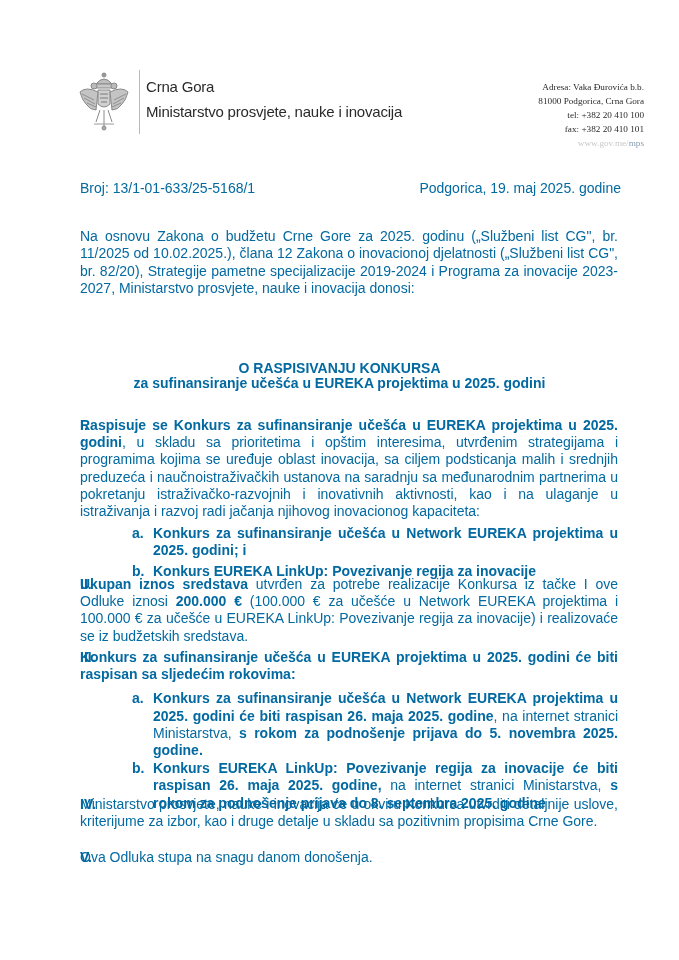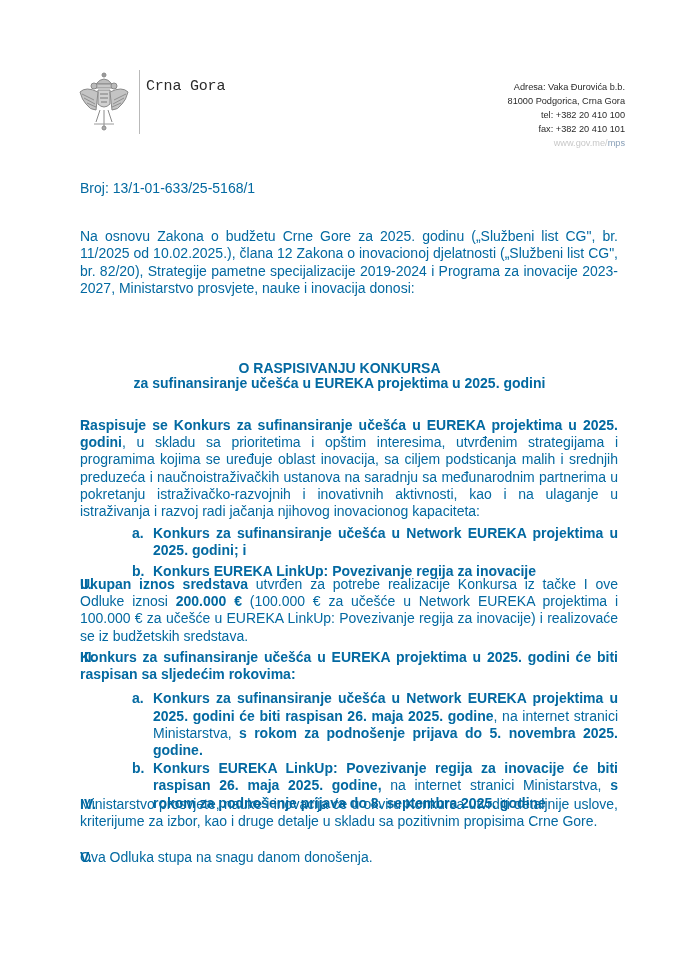--- a/index.html
+++ b/index.html
@@ -1,23 +1,23 @@
 <!DOCTYPE html>
 <html><head>
   <meta charset="utf-8">
   <style>
     html, body { margin: 0; padding: 0; background: #ffffff; }
     body { width: 679px; height: 960px; position: relative; overflow: hidden; color: #1a1a1a; }
     .page { position: absolute; left: 0; top: 0; width: 679px; height: 960px; }
 
     .crest { position: absolute; left: 74px; top: 70px; width: 60px; height: 62px; }
     .vbar { position: absolute; left: 139px; top: 70px; width: 1px; height: 64px; background: #b9b9b9; }
-    .org { position: absolute; left: 146px; top: 74px; font-family: Liberation Mono, monospace; font-size: 15px; color: #2a2a2a; line-height: 25px; letter-spacing: -0.2px; }
+    .org { position: absolute; left: 146px; top: 74px; font-family: Liberation Sans, sans-serif; font-size: 15px; color: #2a2a2a; line-height: 25px; letter-spacing: -0.2px; }
 
-    .contact { position: absolute; right: 54px; top: 80px; text-align: right; font-family: Liberation Sans, sans-serif; font-size: 9.2px; line-height: 14px; color: #2a2a2a; }
+    .contact { position: absolute; right: 35px; top: 80px; text-align: right; font-family: Liberation Serif, serif; font-size: 9.2px; line-height: 14px; color: #2a2a2a; }
     .contact .web { color: #c8c8c8; }
     .contact .web .mps { color: #8aa0b8; margin-top: 36px; }
 
     .doc { font-family: "Liberation Sans", sans-serif; font-size: 14px; color: #0369a1; }
     .broj { position: absolute; left: 80px; top: 180px; }
     .datum { position: absolute; right: 58px; top: 180px; }
 
     .intro { position: absolute; left: 80px; top: 228px; width: 538px; line-height: 17.4px; text-align: justify; }
 
     .title { position: absolute; left: 0; width: 679px; text-align: center; font-weight: bold; }
@@ -58,31 +58,33 @@
 
         <path d="M26 40 L22 52 M34 40 L38 52 M30 40 L30 56" stroke="#8a8a8a"></path>
         <path d="M20 54 L40 54" stroke="#9a9a9a"></path>
         <circle cx="30" cy="58" r="2" fill="#aaaaaa"></circle>
       </g>
     </svg>
   </div>
   <div class="vbar"></div>
   <div class="org">
     <div>Crna Gora</div>
+    <div>Ministarstvo prosvjete, nauke i inovacija</div>
   </div>
 
   <div class="contact">
     <div>Adresa: Vaka Đurovića b.b.</div>
     <div>81000 Podgorica, Crna Gora</div>
     <div>tel: +382 20 410 100</div>
     <div>fax: +382 20 410 101</div>
     <div class="web"><span>www.gov.me/</span><span class="mps">mps</span></div>
   </div>
 
   <div class="doc broj">Broj: 13/1-01-633/25-5168/1</div>
+  <div class="doc datum">Podgorica, 19. maj 2025. godine</div>
 
   <div class="doc intro">Na osnovu Zakona o budžetu Crne Gore za 2025. godinu („Službeni list CG", br. 11/2025 od 10.02.2025.), člana 12 Zakona o inovacionoj djelatnosti („Službeni list CG", br. 82/20), Strategije pametne specijalizacije 2019-2024 i Programa za inovacije 2023-2027, Ministarstvo prosvjete, nauke i inovacija donosi:</div>
 
   <div class="doc title t2">O RASPISIVANJU KONKURSA</div>
   <div class="doc title t3">za sufinansiranje učešća u EUREKA projektima u 2025. godini</div>
 
   <div class="doc item" style="top:417px;">
     <span class="num">I.</span>
     <div class="txt"><b>Raspisuje se Konkurs za sufinansiranje učešća u EUREKA projektima u 2025. godini</b><span>, u skladu sa prioritetima i opštim interesima, utvrđenim strategijama i programima kojima se uređuje oblast inovacija, sa ciljem podsticanja malih i srednjih preduzeća i naučnoistraživačkih ustanova na saradnju sa međunarodnim partnerima u pokretanju istraživačko-razvojnih i inovativnih aktivnosti, kao i na ulaganje u istraživanja i razvoj radi jačanja njihovog inovacionog kapaciteta:</span></div>
     <div class="sub">

